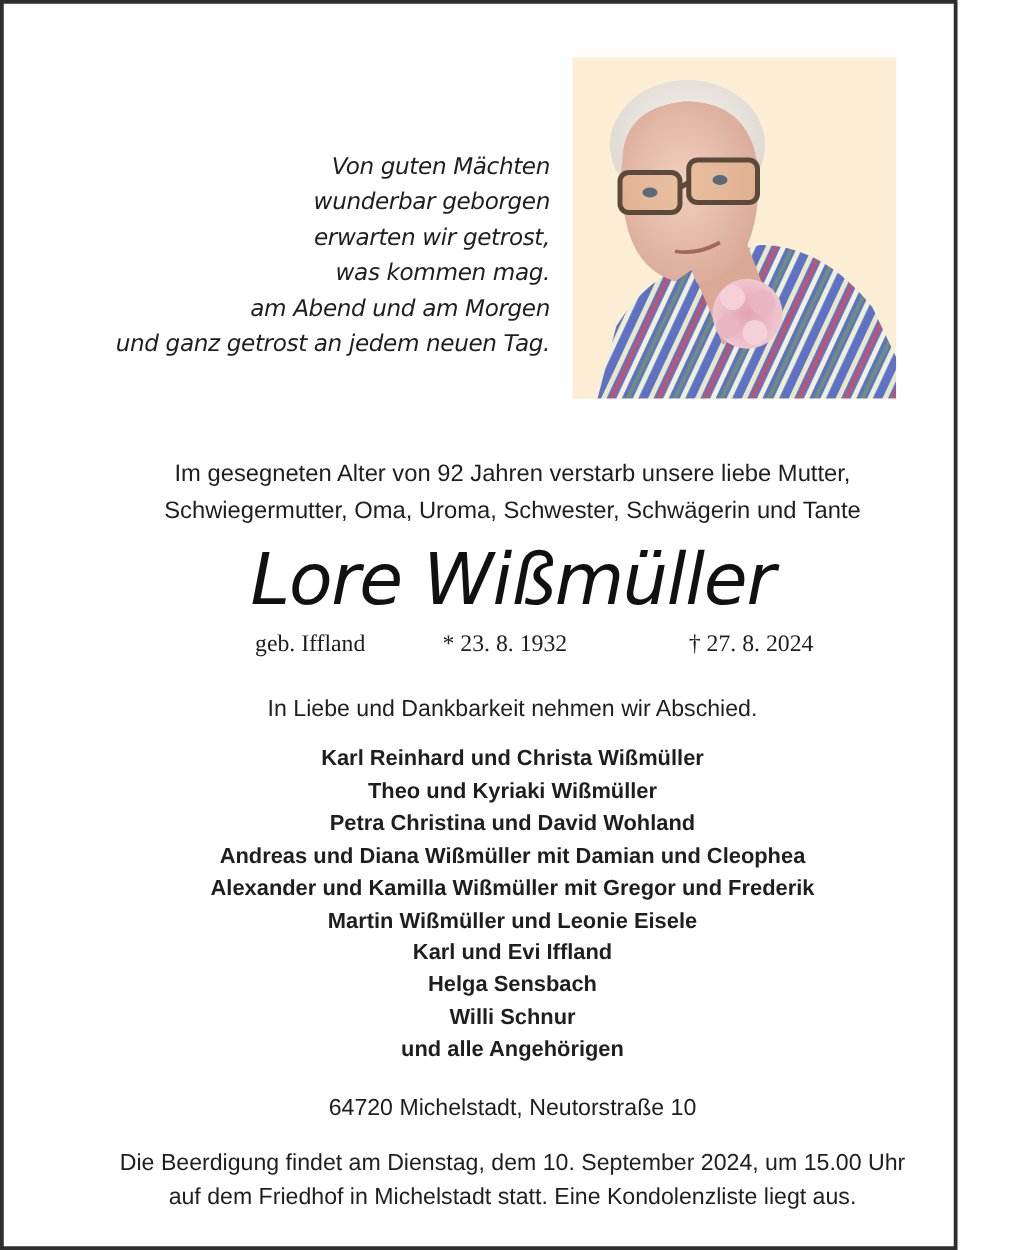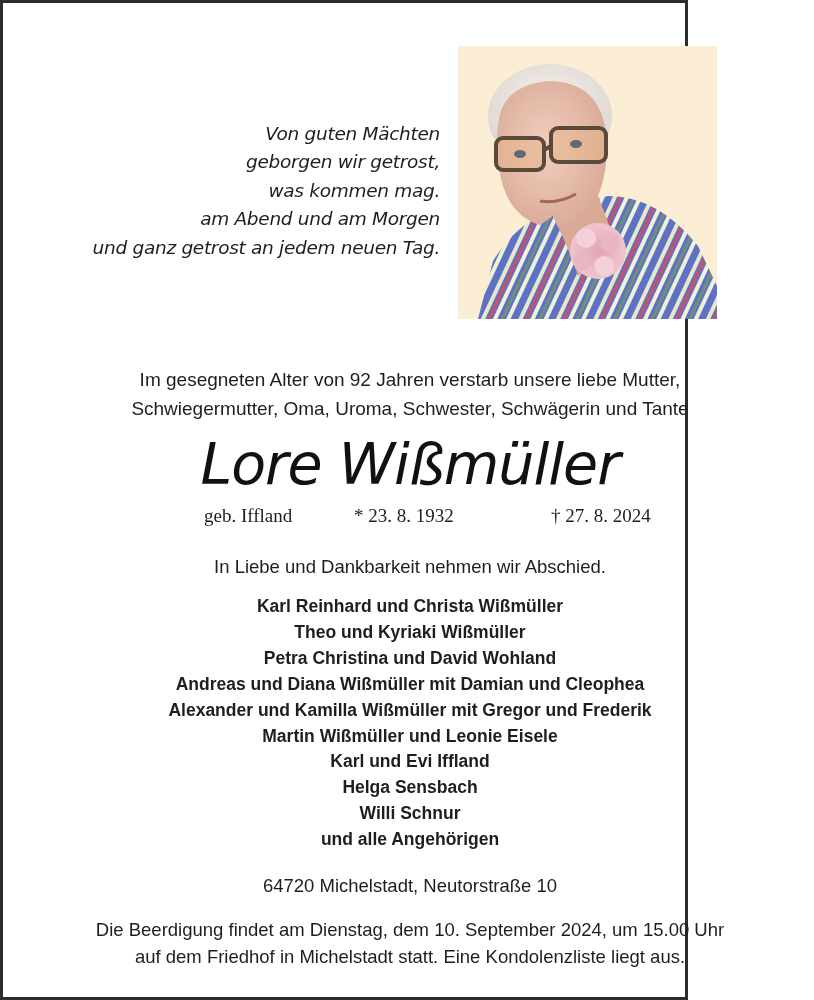--- a/index.html
+++ b/index.html
@@ -2,21 +2,21 @@
 <html><head>
 <meta charset="utf-8">
 <style>
   html, body { margin: 0; padding: 0; }
   body {
     width: 814px; height: 1000px; background: #ffffff;
     font-family: "Liberation Sans", "DejaVu Sans", sans-serif;
     color: #1e1e1e; position: relative; overflow: hidden;
   }
   .frame {
-    position: absolute; left: 0; top: 0; width: 688px; height: 1000px;
+    position: absolute; left: 0; top: 0; width: 766px; height: 1000px;
     box-sizing: border-box; border: 3px solid #2d2d2d; background: #fff;
   }
   .poem {
     position: absolute; left: 60px; width: 377px; top: 117px;
     text-align: right; font-style: italic; font-size: 18.5px; line-height: 28.4px;
     font-family: "DejaVu Sans", sans-serif; letter-spacing: -0.3px; color: #1e1e1e;
   }
   .poem div { white-space: nowrap; }
   .photo {
     position: absolute; left: 455px; top: 43px; width: 259px; height: 273px;
@@ -56,21 +56,22 @@
     font-family: "Liberation Sans", sans-serif; color: #1e1e1e;
   }
 </style>
 </head>
 <body>
 
 <div class="frame">
 
   <div class="poem">
     <div>Von guten Mächten</div>
-    <div>geborgen wir getrost,</div>
+    <div>wunderbar geborgen</div>
+    <div>erwarten wir getrost,</div>
     <div>was kommen mag.</div>
     <div>am Abend und am Morgen</div>
     <div>und ganz getrost an jedem neuen Tag.</div>
   </div>
 
   <div class="photo">
     <svg width="259" height="273" viewBox="0 0 259 273" xmlns="http://www.w3.org/2000/svg">
       <defs>
         <pattern id="stripes" patternUnits="userSpaceOnUse" width="34" height="34" patternTransform="rotate(25)">
           <rect width="34" height="34" fill="#5d72c4"></rect>

